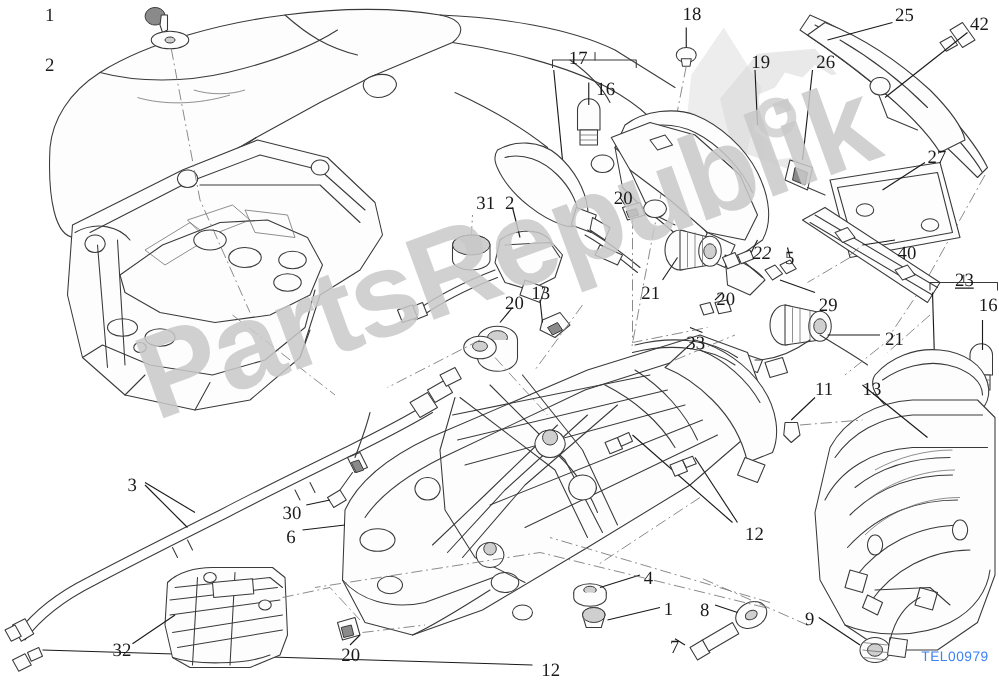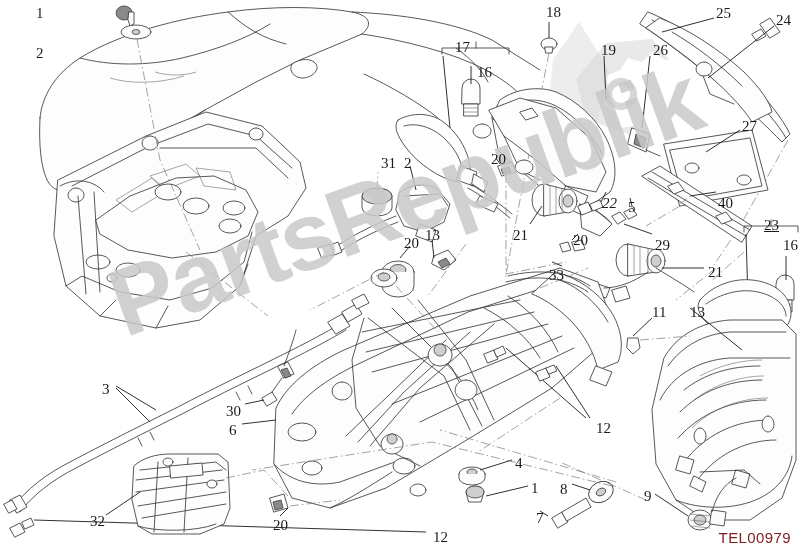--- a/index.html
+++ b/index.html
@@ -15,25 +15,25 @@
     position:absolute;
     font-family:"Liberation Serif", serif;
     font-size:15px;
     color:#1a1a1a;
     line-height:1;
     white-space:nowrap;
     user-select:none;
   }
   #part-code{
     position:absolute;
-    right:8px;bottom:0;
+    right:8px;bottom:14px;
     font-family:"Liberation Sans", sans-serif;
-    font-size:15px;
+    font-size:11px;
     letter-spacing:.4px;
-    color:#7f1d1d;
+    color:#3b82f6;
   }
   .wm{
     position:absolute;
     font-family:"Liberation Sans", sans-serif;
     font-weight:bold;
     color:#c9c9c9;
     opacity:.85;
     user-select:none;
     pointer-events:none;
   }
@@ -484,21 +484,21 @@
   <div class="wm" id="wm-text">PartsRepublik</div>
 
   <div id="callout-layer">
       <div class="callout" style="left: 36px; top: 6px;">1</div>
       <div class="callout" style="left: 36px; top: 46px;">2</div>
       <div class="callout" style="left: 455px; top: 40px; text-align: right;">17</div>
       <div class="callout" style="left: 546px; top: 5px;">18</div>
       <div class="callout" style="left: 601px; top: 43px;">19</div>
       <div class="callout" style="left: 653px; top: 43px;">26</div>
       <div class="callout" style="left: 716px; top: 6px;">25</div>
-      <div class="callout" style="left: 776px; top: 13px;">24</div>
+      <div class="callout" style="left: 776px; top: 13px;">42</div>
       <div class="callout" style="left: 477px; top: 65px;">16</div>
       <div class="callout" style="left: 742px; top: 119px;">27</div>
       <div class="callout" style="left: 381px; top: 156px;">31</div>
       <div class="callout" style="left: 404px; top: 156px;">2</div>
       <div class="callout" style="left: 491px; top: 152px;">20</div>
       <div class="callout" style="left: 718px; top: 196px;">40</div>
       <div class="callout" style="left: 602px; top: 196px; font-style: italic;">22</div>
       <div class="callout" style="left: 628px; top: 200px;">5</div>
       <div class="callout" style="left: 513px; top: 228px;">21</div>
       <div class="callout" style="left: 573px; top: 233px;">20</div>

